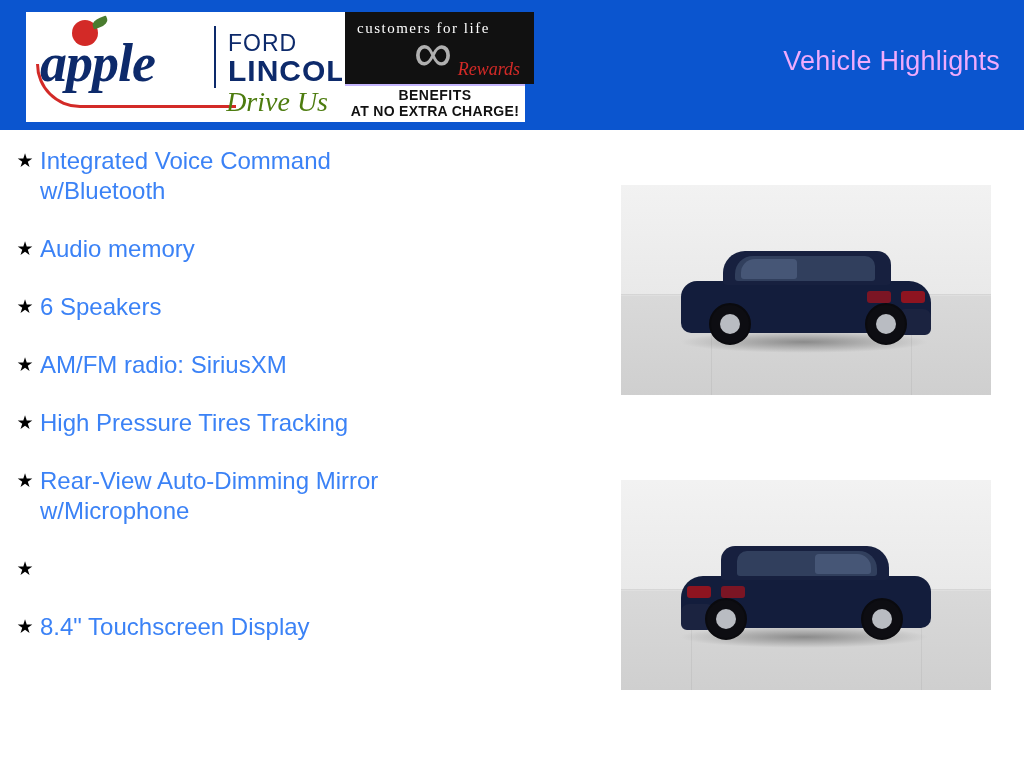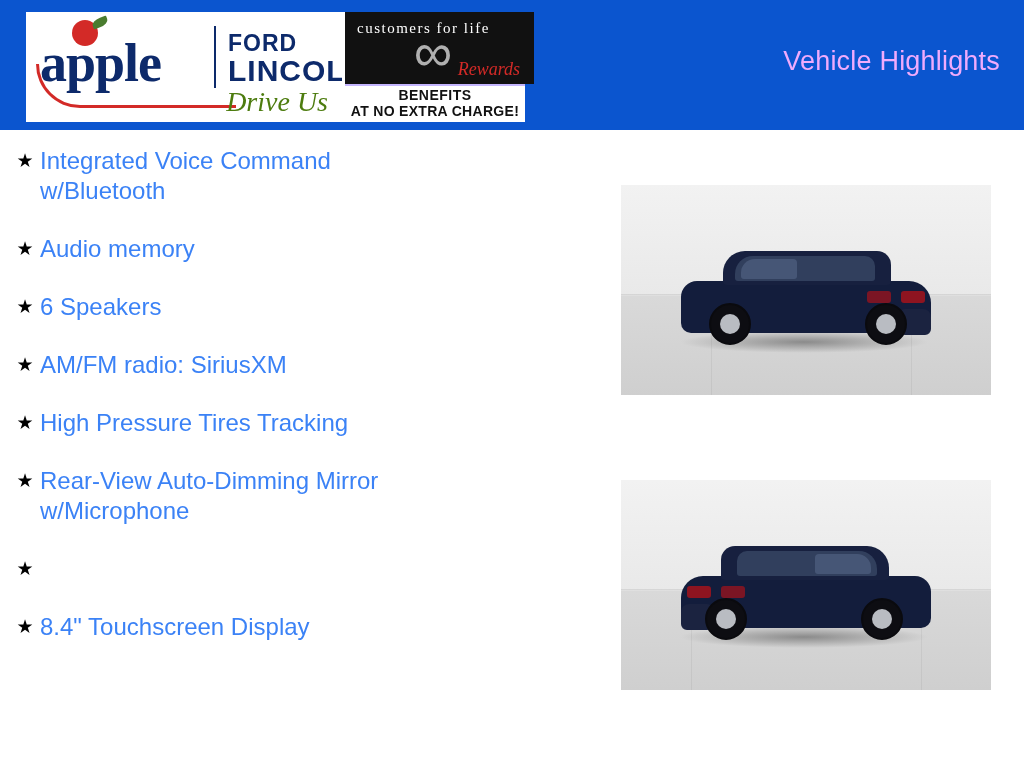--- a/index.html
+++ b/index.html
@@ -50,20 +50,21 @@
     height: 110px;
     background: #ffffff;
     overflow: hidden;
   }
   .apple-word {
     position: absolute;
     left: 14px;
     top: 20px;
     font-family: "Liberation Serif", serif;
     font-weight: bold;
+    font-style: italic;
     font-size: 54px;
     color: #0d2a6b;
     letter-spacing: -1px;
   }
   .apple-fruit {
     position: absolute;
     left: 46px;
     top: 8px;
     width: 26px;
     height: 26px;
@@ -96,21 +97,21 @@
     top: 14px;
     width: 2px;
     height: 62px;
     background: #0d2a6b;
   }
   .logo-ford {
     position: absolute;
     left: 202px;
     top: 18px;
     font-size: 23px;
-    font-weight: bold;
+    font-weight: normal;
     color: #0d2a6b;
     letter-spacing: 1px;
     line-height: 27px;
   }
   .logo-lincoln {
     position: absolute;
     left: 202px;
     top: 45px;
     font-size: 30px;
     font-weight: bold;

